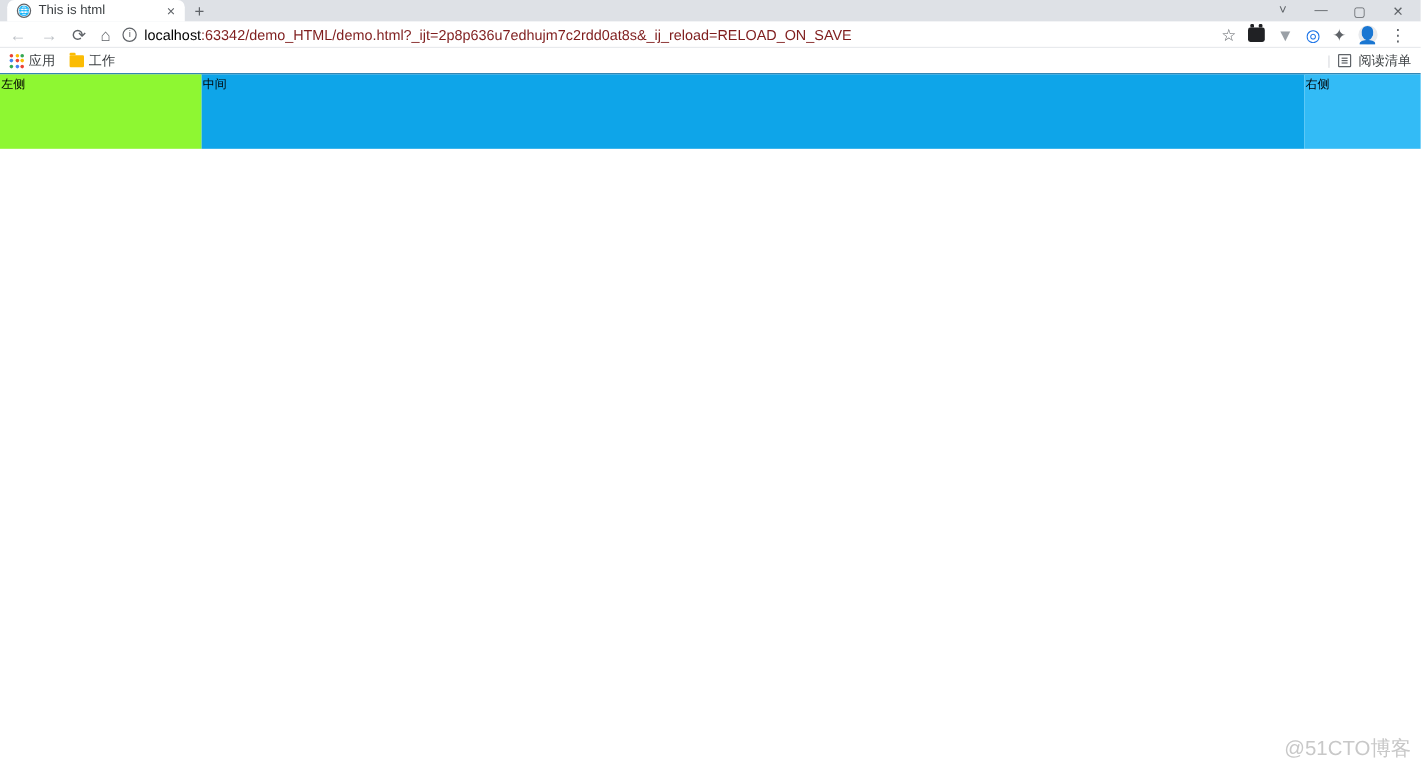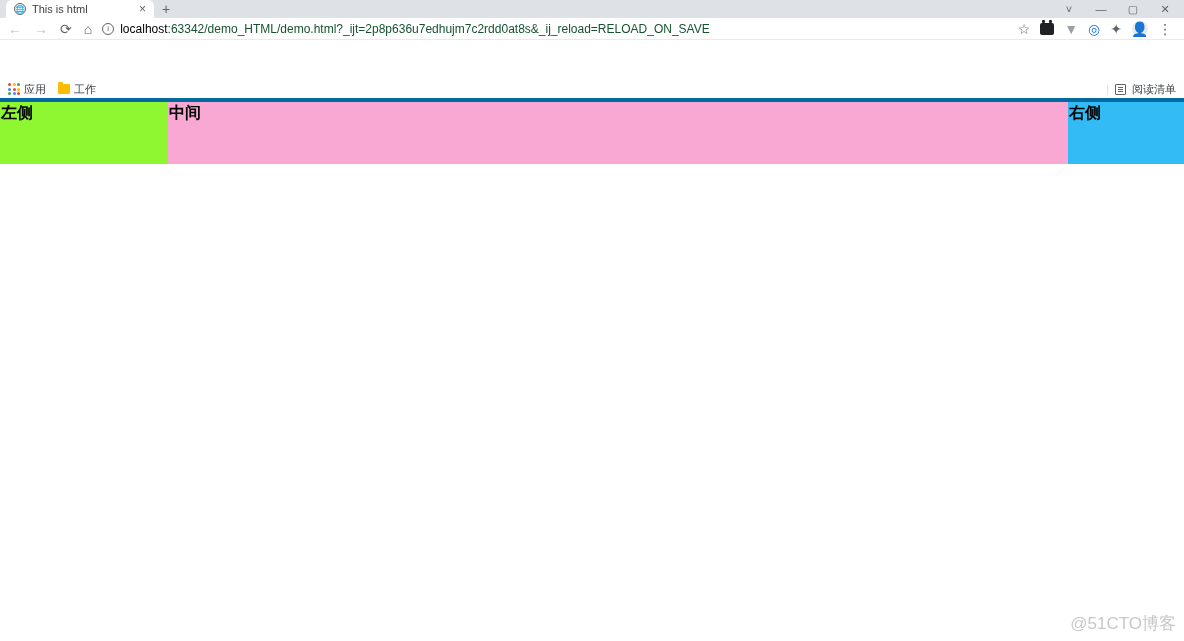--- a/index.html
+++ b/index.html
@@ -79,42 +79,41 @@
       width: 12px; height: 12px;
       border: 1px solid #5f6368;
       border-radius: 50%;
       display: inline-flex;
       align-items: center;
       justify-content: center;
       font-size: 8px;
     }
     .url-text { color: #202124; }
     .url-text .host { color: #000000; }
-    .url-text .path { color: #14532d; }
+    .url-text .path { color: #7f1d1d; }
     .right-icons { display: flex; gap: 10px; align-items: center; color: #5f6368; padding-right: 4px;}
     .right-icons span { cursor: pointer; font-size: 14px; display:inline-flex; align-items:center; justify-content:center; }
     .ext-cat { width:14px;height:12px;background:#202124;border-radius:2px;position:relative; }
     .ext-cat::before,.ext-cat::after{content:"";position:absolute;top:-3px;width:3px;height:3px;background:#202124;border-radius:1px;}
     .ext-cat::before{left:2px;} .ext-cat::after{right:2px;}
     .ext-v { color:#9aa0a6; font-weight:bold; }
     .ext-target { color:#1a73e8; font-size:14px; }
     .ext-puzzle { font-size:13px; }
     .avatar { width:16px;height:16px;border-radius:50%;background:#e8eaed;display:inline-flex;align-items:center;justify-content:center;font-size:10px;color:#5f6368; }
     
     .bookmarks-bar {
       background: #fff;
       height: 22px;
       display: flex;
       align-items: center;
       padding: 0 8px;
       gap: 12px;
-      border-bottom: 4px solid #0369a1;
+      border-bottom: 1px solid #0369a1;
       font-size: 11px;
       color: #3c4043;
-      margin-top: 40px;
     }
     .bm-item { display: flex; align-items: center; gap: 4px; cursor: pointer; }
     .bm-apps-icon {
       width: 12px; height: 12px;
       display: grid;
       grid-template-columns: repeat(3, 3px);
       grid-template-rows: repeat(3, 3px);
       gap: 1.5px;
     }
     .bm-apps-icon i { background:#ea4335; border-radius:50%; }
@@ -125,26 +124,25 @@
     .bm-folder-icon { width:12px;height:10px;background:#fbbc04;border-radius:1px;position:relative; }
     .bm-folder-icon::before{content:"";position:absolute;top:-2px;left:0;width:5px;height:2px;background:#fbbc04;border-radius:1px 1px 0 0;}
     .reading-list { margin-left:auto; display:flex; align-items:center; gap:6px; cursor:pointer; color:#3c4043; }
     .reading-list .divider { color:#dadce0; }
     .rl-icon { width:11px;height:11px;border:1px solid #5f6368;border-radius:1px;position:relative; }
     .rl-icon::before{content:"";position:absolute;left:2px;top:2px;right:2px;height:1px;background:#5f6368;box-shadow:0 2px 0 #5f6368,0 4px 0 #5f6368;}
     
     .page {
       display: flex;
       height: 62px;
-      font-size: 16px;
-      font-weight: bold;
+      font-size: 10px;
     }
     .col-left { width: 168px; background: #8ef732; }
-    .col-mid { flex: 1; background: #f9a8d4; }
-    .col-right { width: 116px; background: #33bbf6; }
+    .col-mid { flex: 1; background: #0ea5e9; }
+    .col-right { width: 97px; background: #33bbf6; }
     .col-label { padding: 1px 2px 0 1px; color: #000; }
     .watermark {
       position: absolute;
       right: 8px;
       bottom: 6px;
       font-size: 17px;
       color: #c8c8c8;
     }
   </style>
 </head>

